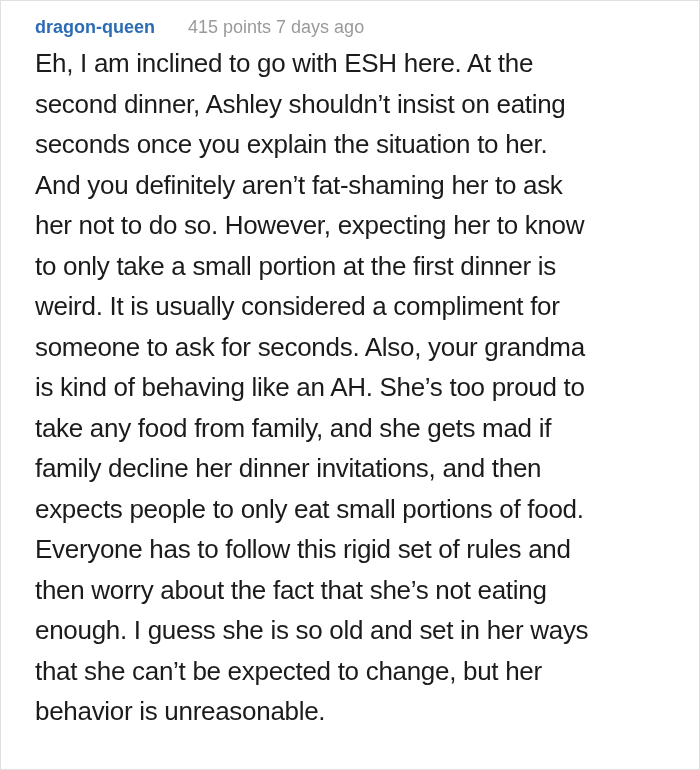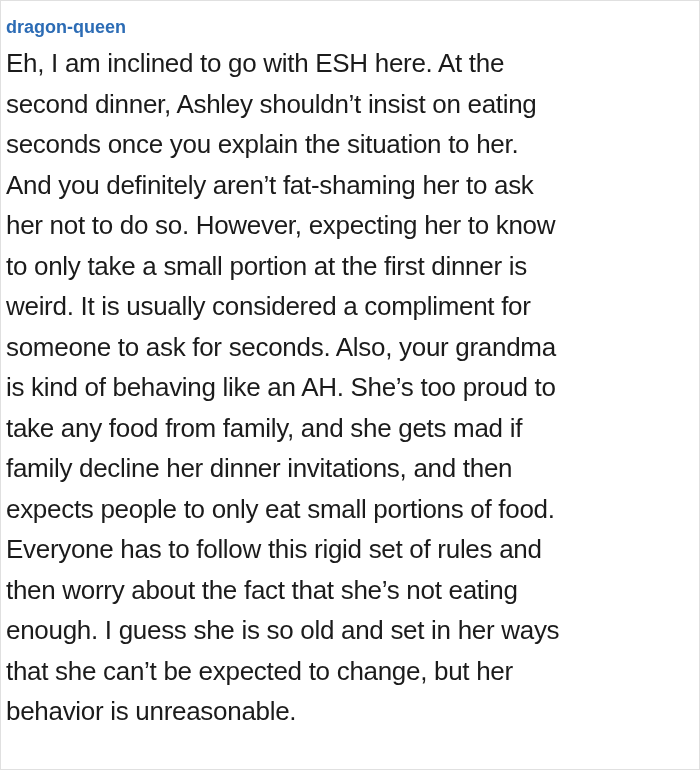--- a/index.html
+++ b/index.html
@@ -6,21 +6,21 @@
     margin: 0;
     padding: 0;
     background: #ffffff;
   }
   .comment-card {
     box-sizing: border-box;
     width: 700px;
     height: 770px;
     background: #ffffff;
     border: 1px solid #e0e0e0;
-    padding: 13px 12px 0 5px;
+    padding: 13px 12px 0 34px;
     font-family: "Liberation Sans", sans-serif;
     overflow: hidden;
   }
   .comment-header {
     display: flex;
     align-items: baseline;
     margin-top: 2px;
   }
   .author-link {
     color: #2c6cb5;
@@ -47,20 +47,24 @@
     white-space: pre;
     overflow: hidden;
   }
 </style>
 </head>
 <body>
 
 <div class="comment-card">
   <div class="comment-header">
     <a class="author-link">dragon-queen</a>
+    <div class="comment-meta">
+      <span class="score">415 points</span>
+      <span class="timestamp">7 days ago</span>
+    </div>
   </div>
   <div class="comment-body">Eh, I am inclined to go with ESH here. At the
 second dinner, Ashley shouldn’t insist on eating
 seconds once you explain the situation to her.
 And you definitely aren’t fat-shaming her to ask
 her not to do so. However, expecting her to know
 to only take a small portion at the first dinner is
 weird. It is usually considered a compliment for
 someone to ask for seconds. Also, your grandma
 is kind of behaving like an AH. She’s too proud to

